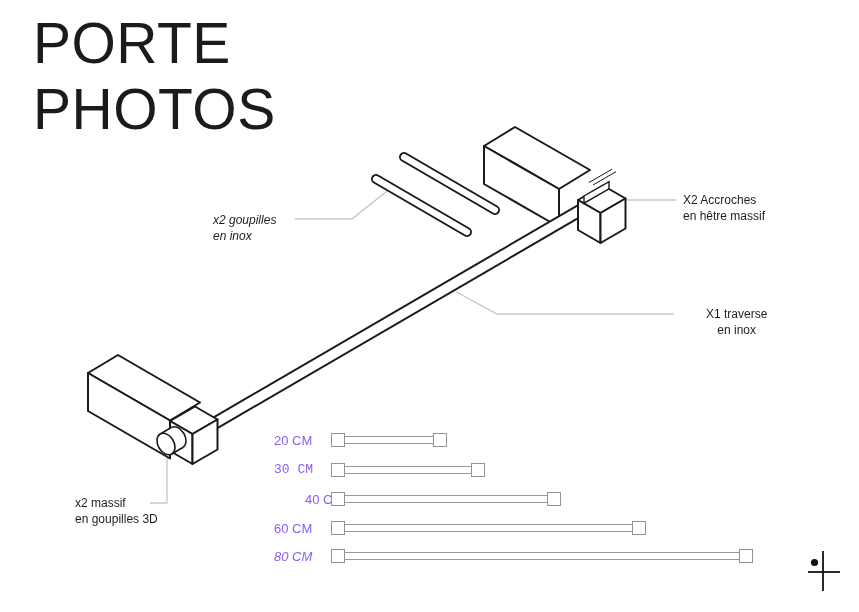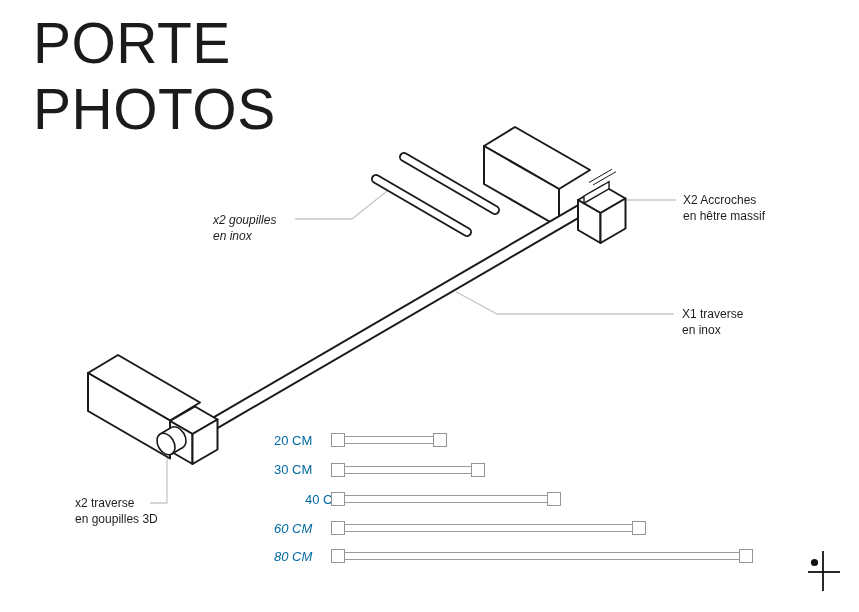--- a/index.html
+++ b/index.html
@@ -4,21 +4,21 @@
 <style>
   html,body{margin:0;padding:0;background:#ffffff;}
   #stage{position:relative;width:859px;height:612px;background:#fff;overflow:hidden;
          font-family:"Liberation Sans",sans-serif;}
   .title{position:absolute;left:26px;top:10px;font-size:57px;line-height:66px;
          font-weight:400;letter-spacing:.5px;color:#1b1b1b;}
   .title span{display:block;margin-left:7px;}
   .callout{position:absolute;font-size:12px;line-height:16.2px;color:#1e1e1e;white-space:nowrap;}
   .callout span{display:block;}
   #svgwrap{position:absolute;left:0;top:0;width:859px;height:612px;}
-  .sizerow-label{position:absolute;left:274px;font-size:13px;line-height:14px;color:#0369a1;white-space:nowrap;}
+  .sizerow-label{position:absolute;left:274px;font-size:13px;line-height:14px;color:#8b5cf6;white-space:nowrap;}
   .sizebar{position:absolute;left:331px;height:14px;}
   .sizebar .sq{position:absolute;top:0;width:14px;height:14px;border:1.4px solid #949494;
                background:#fff;box-sizing:border-box;}
   .sizebar .sq.left{left:0;}
   .sizebar .sq.right{right:0;}
   .sizebar .rodline{position:absolute;left:12px;right:12px;top:3px;height:8px;box-sizing:border-box;
                border-top:1.2px solid #9a9a9a;border-bottom:1.2px solid #9a9a9a;background:#fff;}
 </style>
 </head>
 <body>
@@ -94,52 +94,52 @@
   </div>
 
   <div class="callout" style="left:213px;top:212px;font-style:italic;">
     <span>x2 goupilles</span>
     <span>en inox</span>
   </div>
   <div class="callout" style="left:683px;top:192px;">
     <span>X2 Accroches</span>
     <span>en hêtre massif</span>
   </div>
-  <div class="callout" style="left:682px;top:306px;">
+  <div class="callout" style="left:706px;top:306px;text-align:center;">
     <span>X1 traverse</span>
     <span>en inox</span>
   </div>
   <div class="callout" style="left:75px;top:495px;">
-    <span>x2 traverse</span>
+    <span>x2 massif</span>
     <span>en goupilles 3D</span>
   </div>
 
   <div>
     <div class="sizerow-label" style="top:434px;">20 CM</div>
     <div class="sizebar" style="top: 433px; width: 116px;">
       <div class="rodline"></div>
       <div class="sq left"></div>
       <div class="sq right"></div>
     </div>
 
-    <div class="sizerow-label" style="top:463px;">30 CM</div>
+    <div class="sizerow-label" style="top:463px;font-family:Liberation Mono, monospace;">30 CM</div>
     <div class="sizebar" style="top: 462.5px; width: 154px;">
       <div class="rodline"></div>
       <div class="sq left"></div>
       <div class="sq right"></div>
     </div>
 
     <div class="sizerow-label" style="top:493px;margin-left:31px;">40 CM</div>
     <div class="sizebar" style="top: 492px; width: 230px;">
       <div class="rodline"></div>
       <div class="sq left"></div>
       <div class="sq right"></div>
     </div>
 
-    <div class="sizerow-label" style="top:522px;font-style:italic;">60 CM</div>
+    <div class="sizerow-label" style="top:522px;">60 CM</div>
     <div class="sizebar" style="top: 521px; width: 315px;">
       <div class="rodline"></div>
       <div class="sq left"></div>
       <div class="sq right"></div>
     </div>
 
     <div class="sizerow-label" style="top:550px;font-style:italic;">80 CM</div>
     <div class="sizebar" style="top: 549px; width: 422px;">
       <div class="rodline"></div>
       <div class="sq left"></div>

